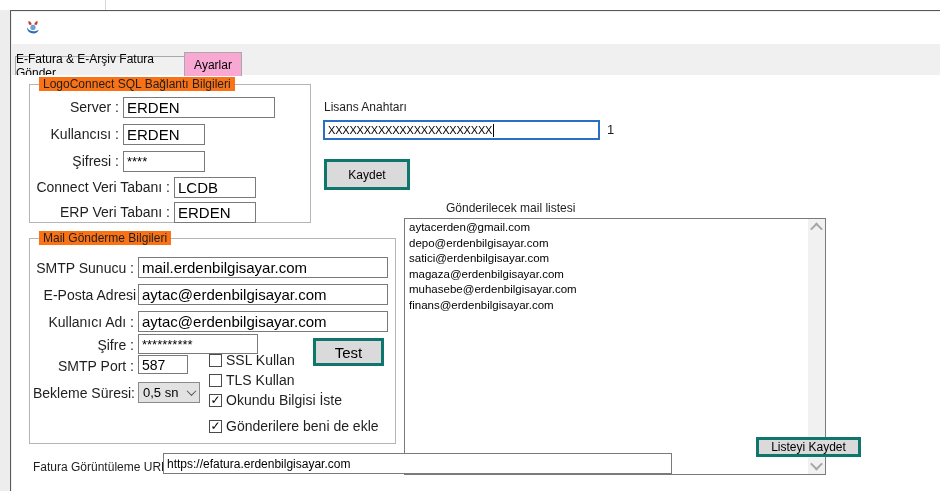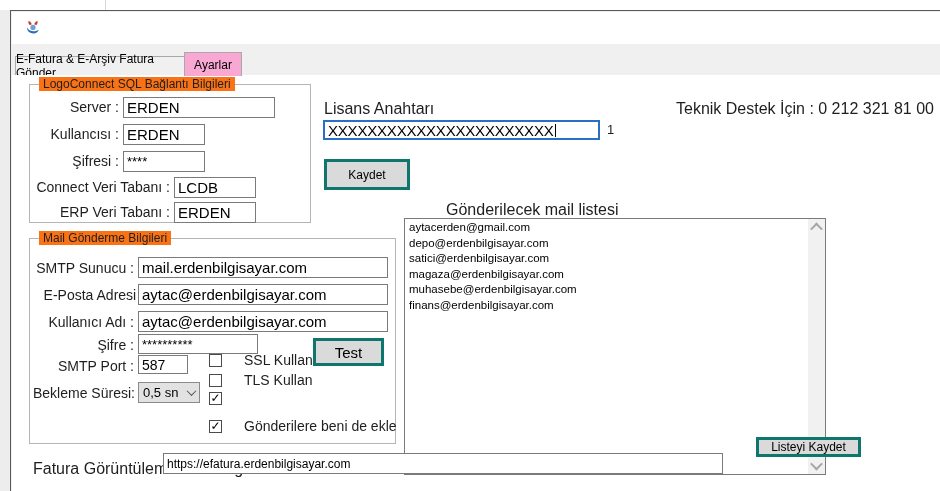--- a/index.html
+++ b/index.html
@@ -22,39 +22,39 @@
   
   .page{position:absolute;left:1px;top:64px;width:929px;height:417px;background:#ffffff;z-index:2;}
   
   .groupbox{position:absolute;border:1px solid #b5b5b5;box-sizing:border-box;}
   .group-title{position:absolute;top:-8px;left:9px;background:#f97316;padding:0 4px;font-size:12px;color:#1e1e1e;white-space:nowrap;}
   .flabel{position:absolute;font-size:14px;color:#1e1e1e;text-align:right;white-space:nowrap;line-height:17px;}
   .tbox{position:absolute;border:1px solid #7a7a7a;background:#fff;box-sizing:border-box;
         font-family:"Liberation Sans",sans-serif;font-size:15px;color:#000;padding:0 3px;outline:none;}
   .btn{position:absolute;background:#dadada;border:3px solid #0f766e;box-sizing:border-box;
        display:flex;align-items:center;justify-content:center;font-size:12px;color:#000;cursor:default;}
-  .lbl12{position:absolute;font-size:16px;color:#1e1e1e;white-space:nowrap;}
+  .lbl12{position:absolute;font-size:12px;color:#1e1e1e;white-space:nowrap;}
   
   .license-box{position:absolute;border:2px solid #2a6fc2;background:#fff;box-sizing:border-box;
-               display:flex;align-items:center;padding-left:3px;font-size:15px;letter-spacing:-0.2px;}
+               display:flex;align-items:center;padding-left:3px;font-size:11px;letter-spacing:-0.2px;}
   .caret{display:inline-block;width:1px;height:13px;background:#000;margin-left:1px;}
   
   .listbox{position:absolute;background:#fff;border:1px solid #7a7a7a;box-sizing:border-box;}
   .mail-items{position:absolute;left:2px;top:1px;right:19px;bottom:1px;overflow:hidden;}
   .mail-item{font-size:11.5px;line-height:15.5px;padding-left:2px;white-space:nowrap;}
   .scrollbar{position:absolute;top:0;right:0;bottom:0;width:17px;background:#f1f1f1;}
   .sb-btn{position:absolute;left:0;width:17px;height:17px;display:flex;align-items:center;justify-content:center;}
   .chev{width:7px;height:7px;border-left:2px solid #a6a6a6;border-top:2px solid #a6a6a6;}
   .chev-up{transform:rotate(45deg) translate(1px,1px);}
   .chev-down{transform:rotate(225deg) translate(1px,1px);}
   
   .checkrow{position:absolute;display:flex;align-items:center;}
   .checkbox{width:13px;height:13px;border:1px solid #4a4a4a;background:#fff;box-sizing:border-box;
             font-size:12px;line-height:11px;text-align:center;color:#000;}
-  .checklabel{margin-left:22px;font-size:14px;color:#1e1e1e;white-space:nowrap;}
+  .checklabel{margin-left:4px;font-size:14px;color:#1e1e1e;white-space:nowrap;}
   
   .combo{position:absolute;background:#e2e2e2;border:1px solid #8a8a8a;box-sizing:border-box;
          display:flex;align-items:center;font-size:13px;padding-left:4px;cursor:default;}
   .combo-chev{margin-left:auto;margin-right:4px;width:6px;height:6px;border-left:1.5px solid #555;
               border-top:1.5px solid #555;transform:rotate(225deg) translate(1px,1px);}
 </style>
 </head>
 <body>
 
 <div id="screen">
@@ -94,21 +94,20 @@
       <input class="tbox" style="left: 162px; top: 127px; width: 82px; height: 21px;" value="ERDEN">
 
       <div class="lbl12" style="left:312px;top:25px;">Lisans Anahtarı</div>
       <div class="license-box" style="left:311px;top:45px;width:277px;height:20px;">
         <span>XXXXXXXXXXXXXXXXXXXXXXX</span>
           <span class="caret"></span>
       </div>
       <div class="lbl12" style="left:595px;top:47px;font-size:13px;">1</div>
       <div class="btn" style="left:312px;top:84px;width:86px;height:31px;">Kaydet</div>
 
-      <div class="lbl12" style="left:664px;top:25px;">Teknik Destek İçin : 0 212 321 81 00</div>
 
       <div class="lbl12" style="left:434px;top:126px;">Gönderilecek mail listesi</div>
       <div class="listbox" style="left:392px;top:143px;width:422px;height:257px;">
         <div class="mail-items">
             <div class="mail-item">aytacerden@gmail.com</div>
             <div class="mail-item">depo@erdenbilgisayar.com</div>
             <div class="mail-item">satici@erdenbilgisayar.com</div>
             <div class="mail-item">magaza@erdenbilgisayar.com</div>
             <div class="mail-item">muhasebe@erdenbilgisayar.com</div>
             <div class="mail-item">finans@erdenbilgisayar.com</div>
@@ -146,26 +145,27 @@
       <div class="checkrow" style="left:197px;top:277px;">
         <span class="checkbox"></span>
         <span class="checklabel">SSL Kullan</span>
       </div>
       <div class="checkrow" style="left:197px;top:297px;">
         <span class="checkbox"></span>
         <span class="checklabel">TLS Kullan</span>
       </div>
       <div class="checkrow" style="left:197px;top:317px;">
         <span class="checkbox checked">✓</span>
+        <span class="checklabel">Okundu Bilgisi İste</span>
       </div>
       <div class="checkrow" style="left:197px;top:343px;">
         <span class="checkbox checked">✓</span>
         <span class="checklabel">Gönderilere beni de ekle</span>
       </div>
 
       <div class="btn" style="left:301px;top:263px;width:71px;height:28px;font-size:15px;">Test</div>
 
       <div class="lbl12" style="left:21px;top:385px;">Fatura Görüntüleme URL Bilgisi :</div>
-      <input class="tbox" style="left: 151px; top: 378px; width: 560px; height: 21px; font-size: 12px;" value="https://efatura.erdenbilgisayar.com">
+      <input class="tbox" style="left: 151px; top: 378px; width: 509px; height: 21px; font-size: 12px;" value="https://efatura.erdenbilgisayar.com">
 
     </div>
   </div>
 </div>
 
 </body></html>

